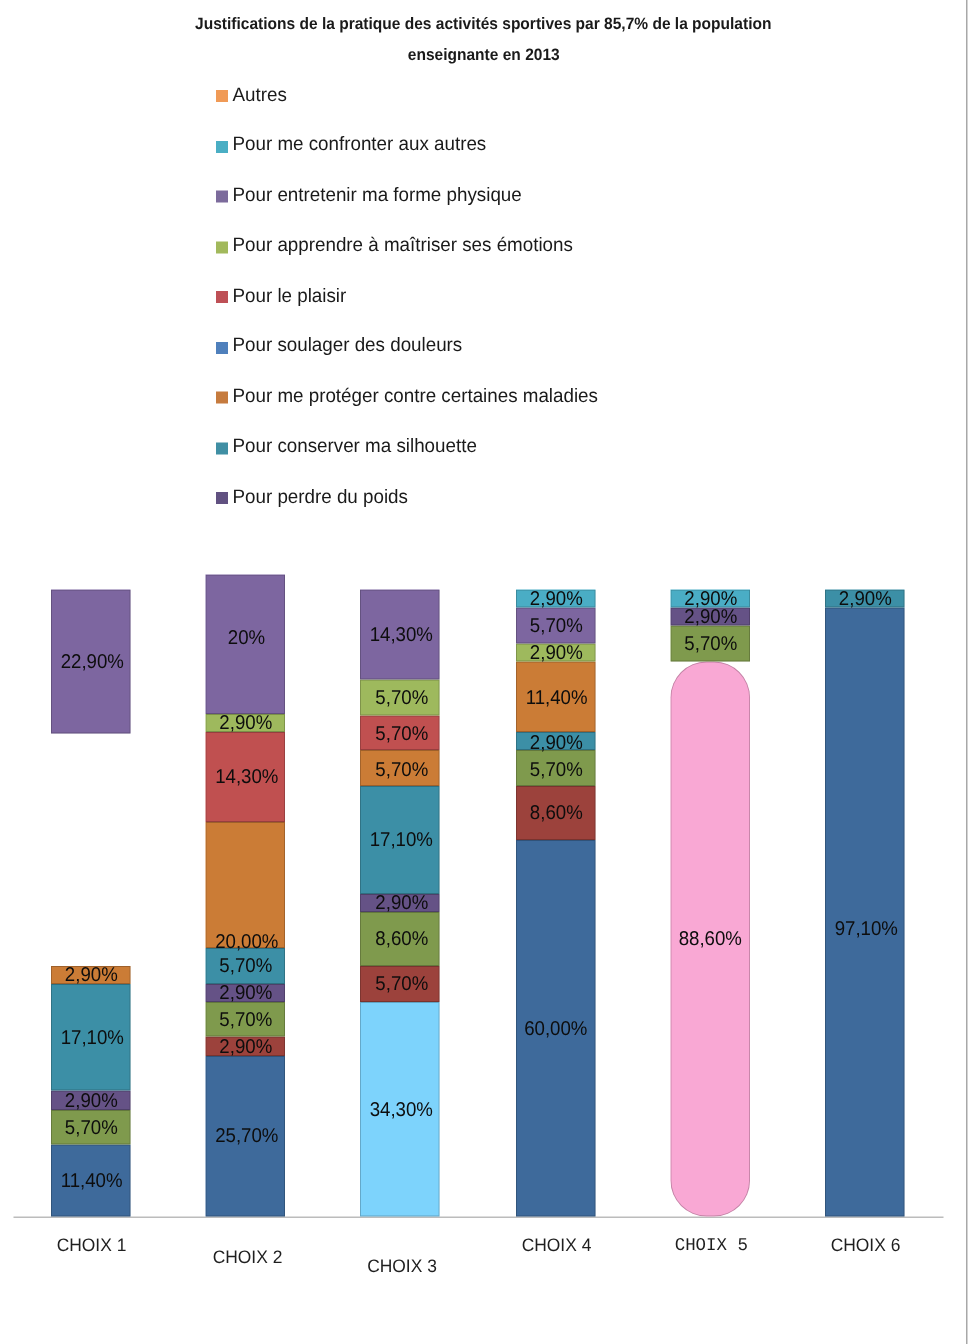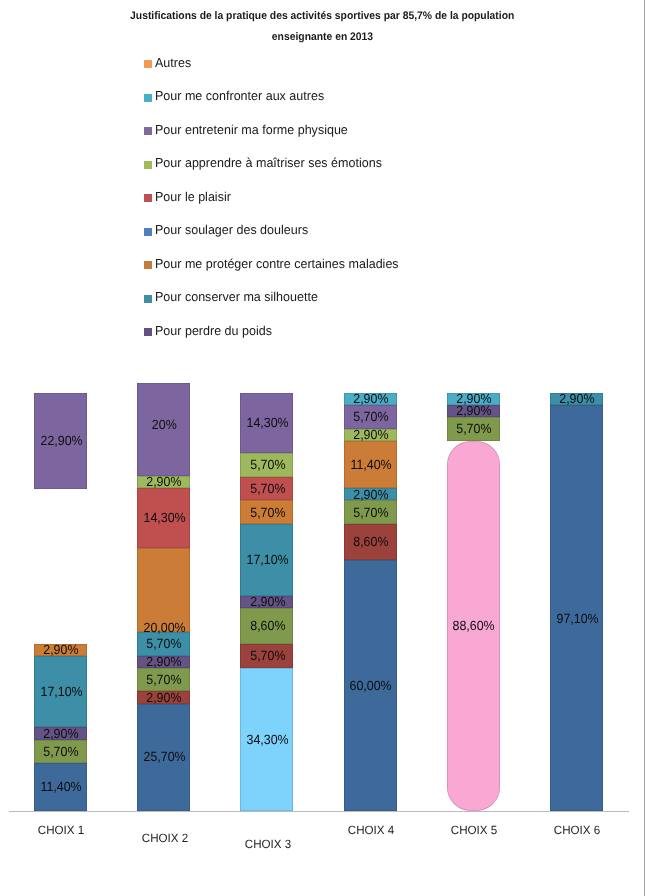--- a/index.html
+++ b/index.html
@@ -207,21 +207,21 @@
         <div class="seg" style="background: rgb(127, 154, 77); bottom: 370.348px; height: 23.826px;">
           <span style="top: 4.113px;"><b>5,70%</b></span>
         </div>
         <div class="seg" style="background: rgb(101, 82, 134); bottom: 394.174px; height: 12.122px;">
           <span style="top: -1.739px;"><b>2,90%</b></span>
         </div>
         <div class="seg" style="background: rgb(74, 173, 197); bottom: 406.296px; height: 12.122px;">
           <span style="top: -1.739px;"><b>2,90%</b></span>
         </div>
       </div>
-      <div class="catlbl" style="left: 419.3px; top: 822.8px;"><u>CHOIX 5</u></div>
+      <div class="catlbl" style="left: 419.3px; top: 822.8px; font-family: Liberation Mono, monospace;"><u>CHOIX 5</u></div>
       <div class="bar" style="left: 550px; top: 393px; height: 418px;">
         <div class="seg" style="background: rgb(62, 106, 155); bottom: 0px; height: 405.878px;">
           <span style="top: 206px;"><b>97,10%</b></span>
         </div>
         <div class="seg" style="background: rgb(60, 143, 166); bottom: 405.878px; height: 12.122px;">
           <span style="top: -1.739px;"><b>2,90%</b></span>
         </div>
       </div>
       <div class="catlbl" style="left: 522.5px; top: 822.8px;"><u>CHOIX 6</u></div>
     </div>

